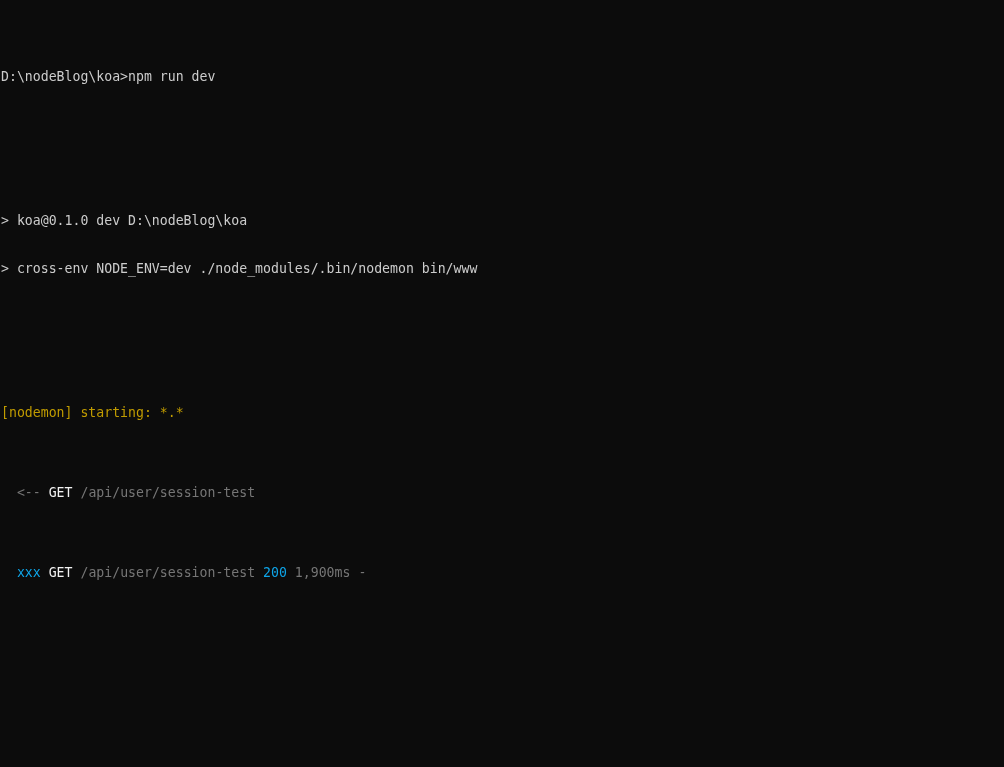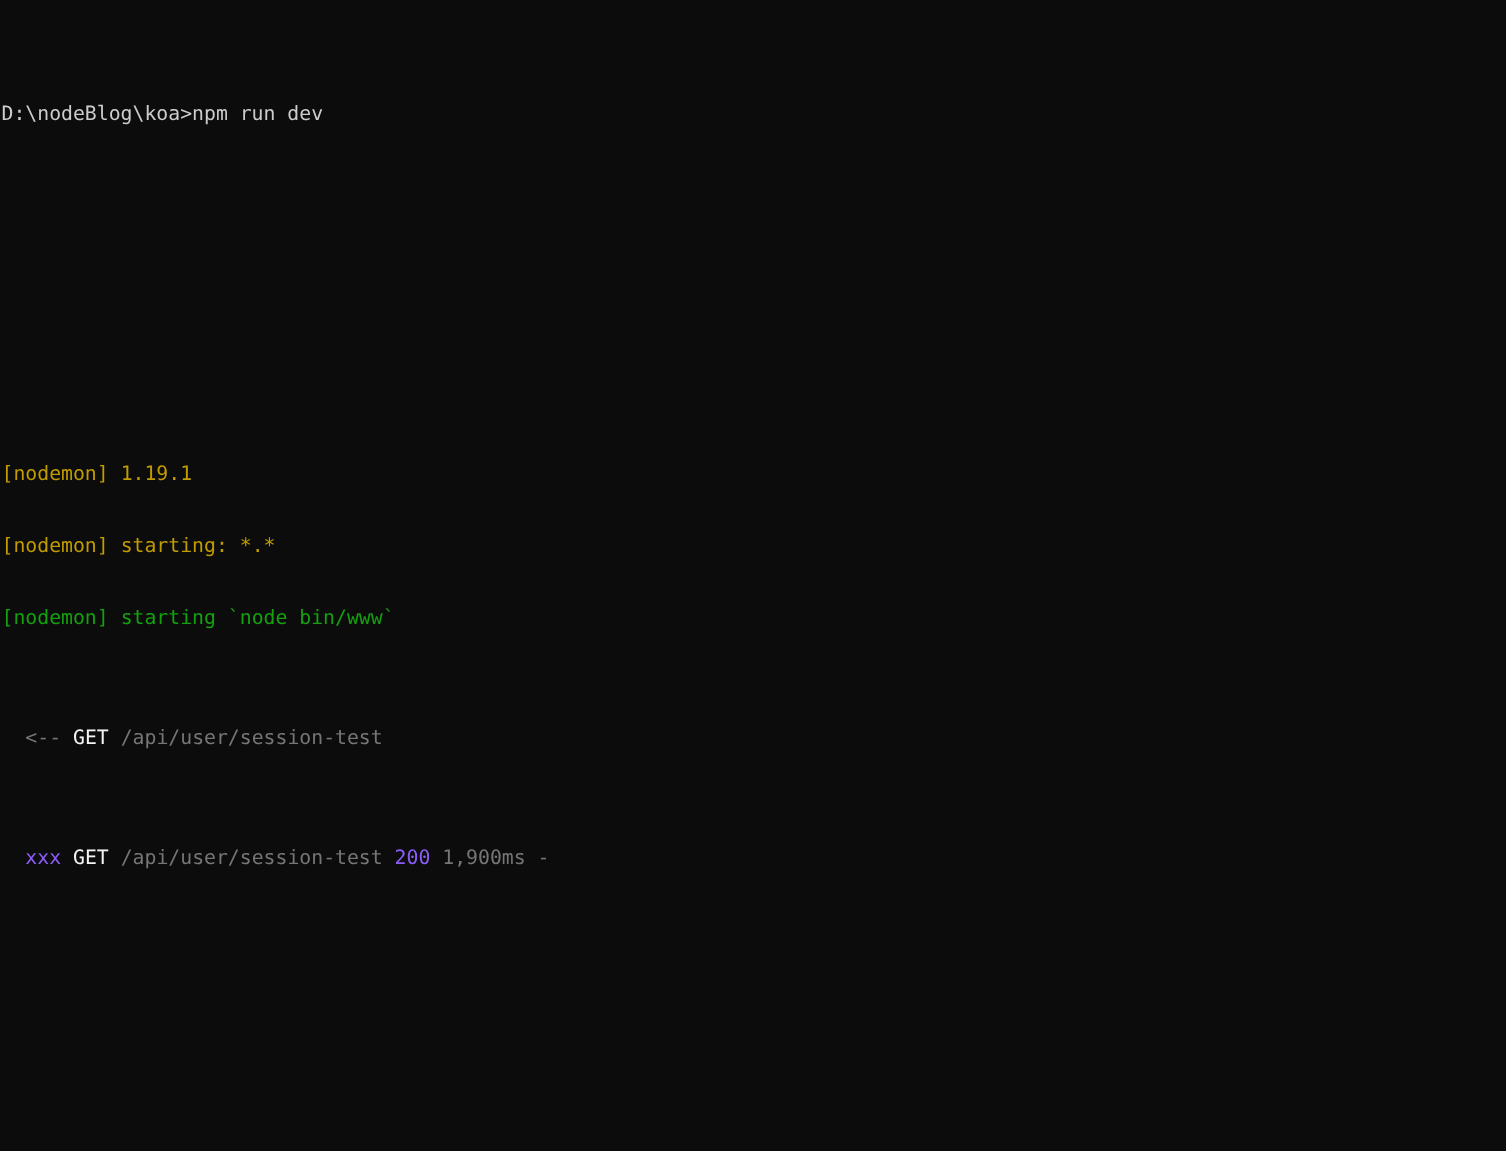--- a/index.html
+++ b/index.html
@@ -32,40 +32,40 @@
     height: 16px;
     white-space: pre;
     padding-left: 1px;
   }
   
   .c-white   { color: #cccccc; }
   .c-bwhite  { color: #f2f2f2; }
   .c-gray    { color: #767676; }
   .c-yellow  { color: #c19c00; }
   .c-green   { color: #13a10e; }
-  .c-ered    { color: #8b5cf6; }
+  .c-ered    { color: #0ea5e9; }
 </style>
 </head>
 <body>
 
 <div id="terminal">
 
   
   <div class="line"><span class="c-white">D:\nodeBlog\koa&gt;</span><span class="c-white">npm run dev</span></div>
 
   <div class="line"> </div>
 
   
+  <div class="line"><span class="c-white">&gt; koa@0.1.0 dev D:\nodeBlog\koa</span></div>
+  <div class="line"><span class="c-white">&gt; cross-env NODE_ENV=dev ./node_modules/.bin/nodemon bin/www</span></div>
 
   <div class="line"> </div>
 
   
-  <div class="line"><span class="c-yellow">[nodemon]</span><span class="c-yellow"> </span><span class="c-yellow">1.19.1</span></div>
   <div class="line"><span class="c-yellow">[nodemon]</span><span class="c-yellow"> </span><span class="c-yellow">starting: *.*</span></div>
-  <div class="line"><span class="c-green">[nodemon]</span><span class="c-green"> </span><span class="c-green">starting `node bin/www`</span></div>
 
   
   <div class="line"><span class="c-white">  </span><span class="c-gray">&lt;--</span><span> </span><span class="c-bwhite">GET</span><span> </span><span class="c-gray">/api/user/session-test</span></div>
 
   
   <div class="line"><span class="c-white">  </span><span class="c-ered">xxx</span><span> </span><span class="c-bwhite">GET</span><span> </span><span class="c-gray">/api/user/session-test</span><span> </span><span class="c-ered">200</span><span> </span><span class="c-gray">1,900ms</span><span> </span><span class="c-gray">-</span></div>
 
   
   
   

